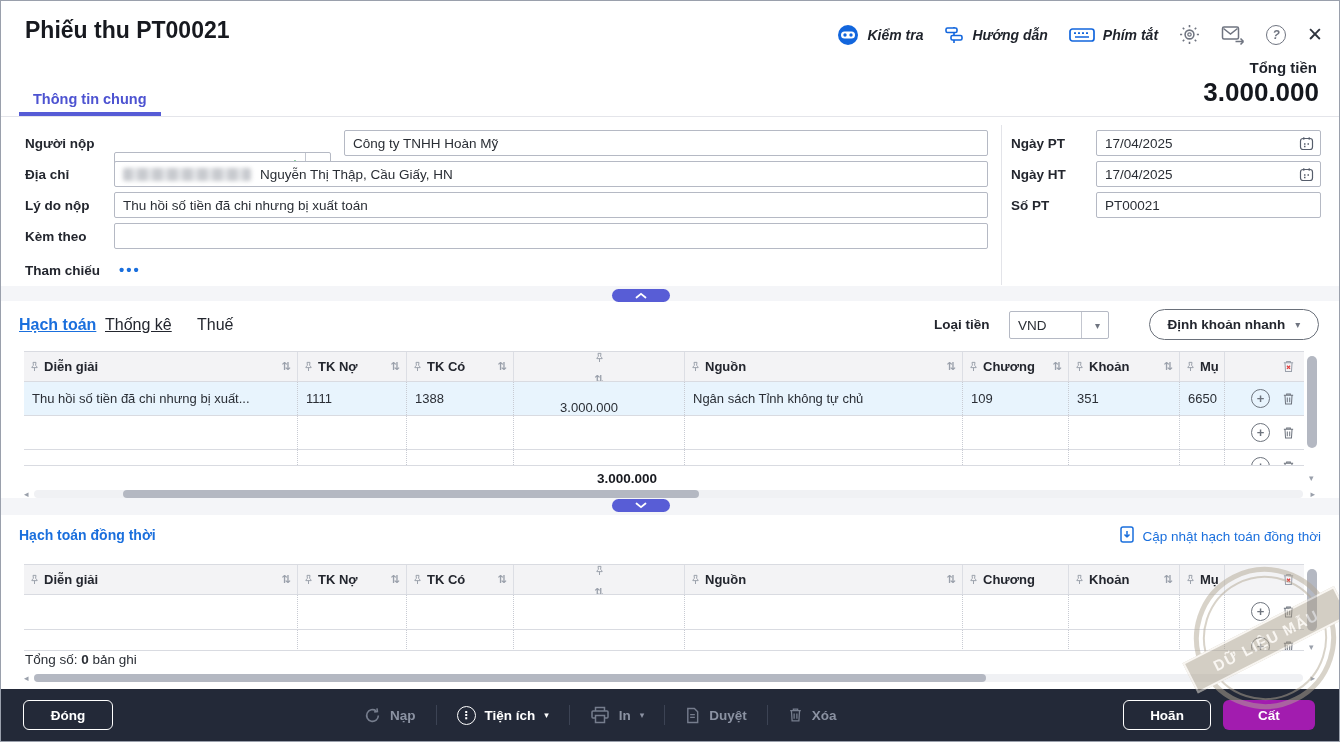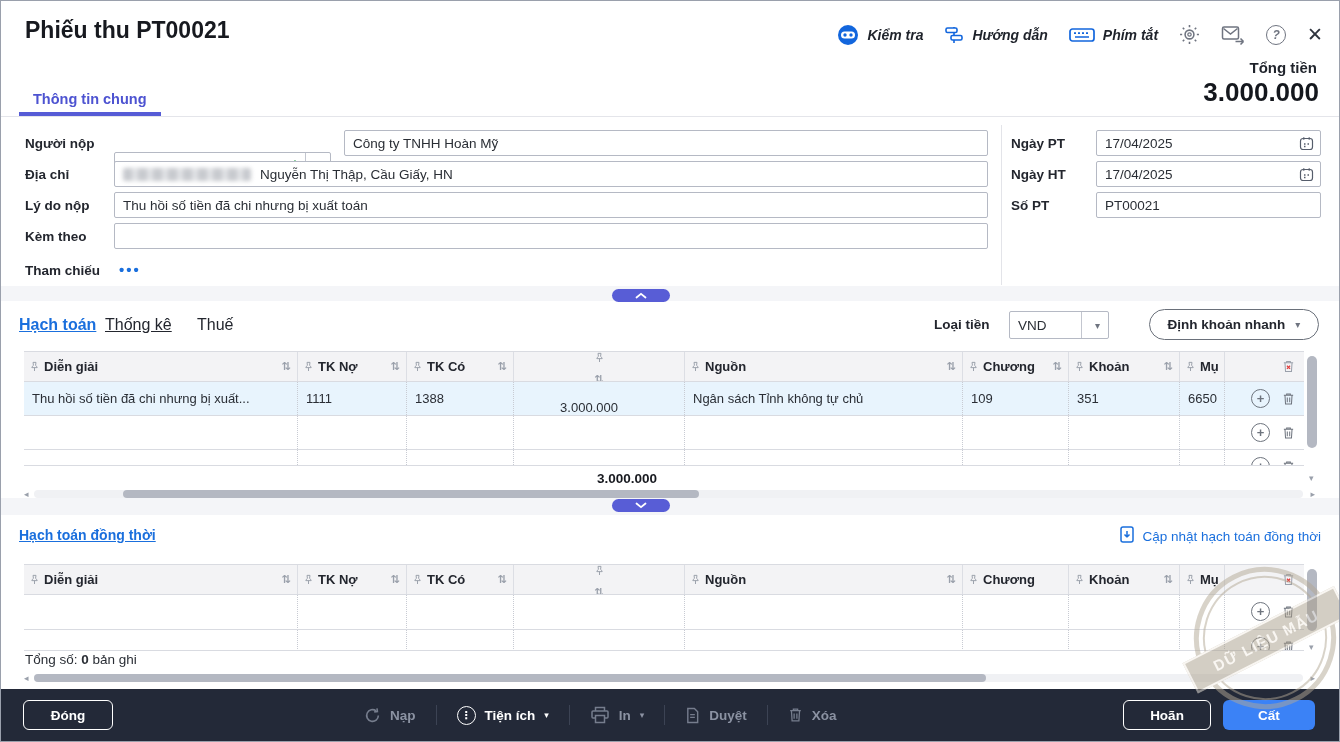--- a/index.html
+++ b/index.html
@@ -87,39 +87,39 @@
   
   .vscroll{position:absolute;right:0;top:2px;width:13px;}
   .vthumb{position:absolute;left:1px;width:10px;background:#b4b8c2;border-radius:5px;cursor:pointer;}
   .varrow{position:absolute;left:3px;color:#9aa0ab;font-size:9px;cursor:pointer;}
   .hscroll{position:absolute;left:0;width:1295px;height:9px;}
   .htrack{position:absolute;left:10px;right:16px;top:0;height:8px;background:#f0f1f4;border-radius:4px;}
   .hthumb{position:absolute;top:0;height:8px;background:#b4b8c2;border-radius:4px;cursor:pointer;}
   .harrow{position:absolute;color:#9aa0ab;font-size:9px;top:-1px;cursor:pointer;}
   
   .sim-head{position:absolute;left:0;top:522px;width:100%;height:28px;}
-  .sim-title{position:absolute;left:18px;top:4px;color:#1a6fdd;font-weight:700;font-size:14px;text-decoration:underline;cursor:pointer;}
+  .sim-title{position:absolute;left:18px;top:4px;color:#1a6fdd;font-weight:700;font-size:14px;cursor:pointer;}
   .sim-update{position:absolute;right:18px;top:2px;display:flex;align-items:center;gap:8px;color:#1a6fdd;font-size:13.5px;cursor:pointer;}
   .summary{position:absolute;left:24px;top:651px;font-size:13.5px;color:#2a2e35;}
   .summary b{font-weight:700;}
   
   .watermark{position:absolute;left:1193px;top:566px;width:142px;height:142px;transform:rotate(-27deg);
       color:#b3a895;opacity:.5;z-index:4;pointer-events:none;}
   .wm-outer{position:absolute;inset:0;border:5px solid currentColor;border-radius:50%;}
   .wm-inner{position:absolute;inset:9px;border:2px solid currentColor;border-radius:50%;}
   .wm-band{position:absolute;left:-14px;right:-14px;top:50%;height:30px;margin-top:-15px;background:#a99e8a;
       border:2px solid currentColor;display:flex;align-items:center;justify-content:center;
       font-weight:800;font-size:15px;letter-spacing:1.5px;color:#f4efe6;}
   
   .footer{position:absolute;left:0;bottom:0;width:100%;height:52px;background:#232938;}
   .btn{position:absolute;top:11px;height:30px;border-radius:6px;display:flex;align-items:center;justify-content:center;
       font-weight:700;font-size:13.5px;color:#fff;box-sizing:border-box;cursor:pointer;}
   .btn-close{left:22px;width:90px;border:1px solid #fff;background:transparent;}
   .btn-hoan{right:128px;width:88px;border:1px solid #fff;background:transparent;}
-  .btn-cat{right:24px;width:92px;background:#3b82f6;}
+  .btn-cat{right:24px;width:92px;background:#a21caf;}
   .f-center{position:absolute;left:363px;top:0;height:52px;display:flex;align-items:center;}
   .f-item{display:flex;align-items:center;gap:9px;color:#8b92a2;font-size:13.5px;font-weight:600;cursor:pointer;}
   .f-item .f-ico{color:#767d8d;display:flex;}
   .f-item.bright{color:#fff;}
   .f-sep{width:1px;height:20px;background:#3c4354;margin:0 20px;}
   .f-caret{font-size:9px;}
   .circ-dots{width:19px;height:19px;border:1.6px solid #fff;border-radius:50%;box-sizing:border-box;
       display:flex;align-items:center;justify-content:center;font-size:11px;font-weight:700;line-height:1;}
 </style>
 </head>

